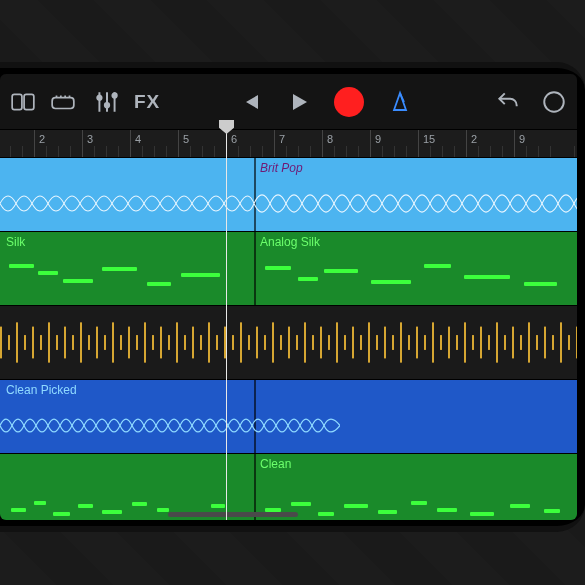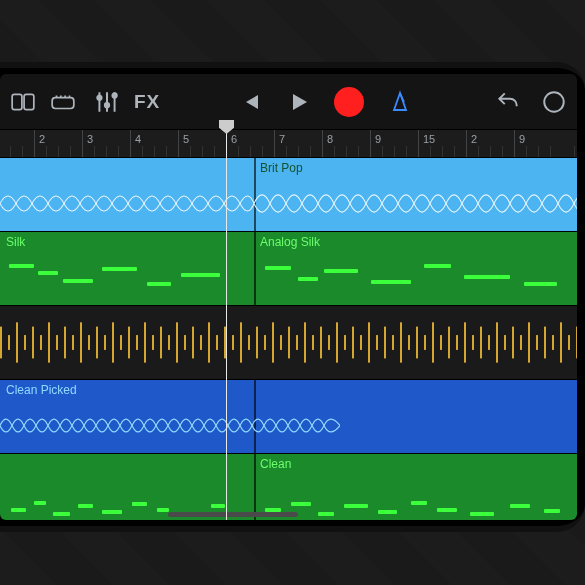--- a/index.html
+++ b/index.html
@@ -101,21 +101,21 @@
     flex: 0 0 auto;
   }
   .region .label {
     position: absolute; top: 3px; left: 6px;
     font-size: 12px;
     font-weight: 500;
   }
   .divider { width: 2px; background: rgba(0,0,0,.6); position: absolute; top:0; bottom:0; }
   
   .t-britpop { background: #4cb4f0; }
-  .t-britpop .label { color: #14532d; }
+  .t-britpop .label { color: #701a75; font-style: italic; }
   .t-silk { background: #1a8a2a; }
   .t-silk .label { color: #6cff6c; }
   .t-drums { background: #1a1a1a; }
   .t-clean { background: #1f58c8; }
   .t-clean .label { color: #8fd9ff; }
   .t-picked { background: #1a8a2a; }
   .t-picked .label { color: #6cff6c; }
   .wave-audio {
     position: absolute; left:0; right:0; top: 24px; bottom: 6px;
   }

